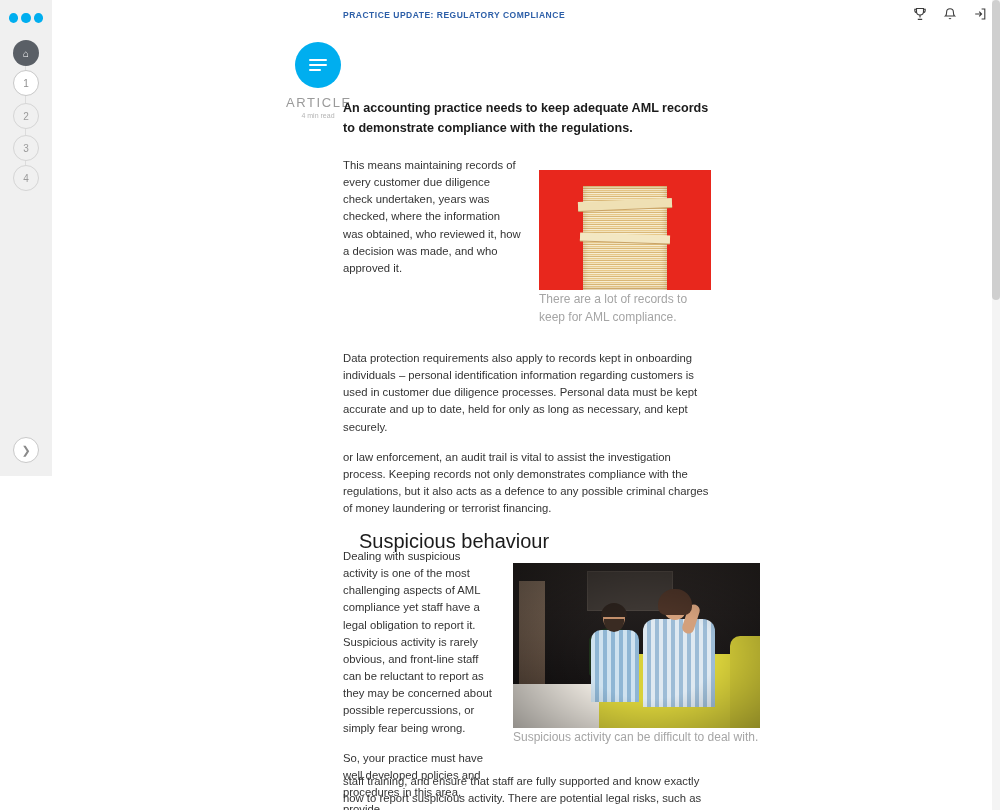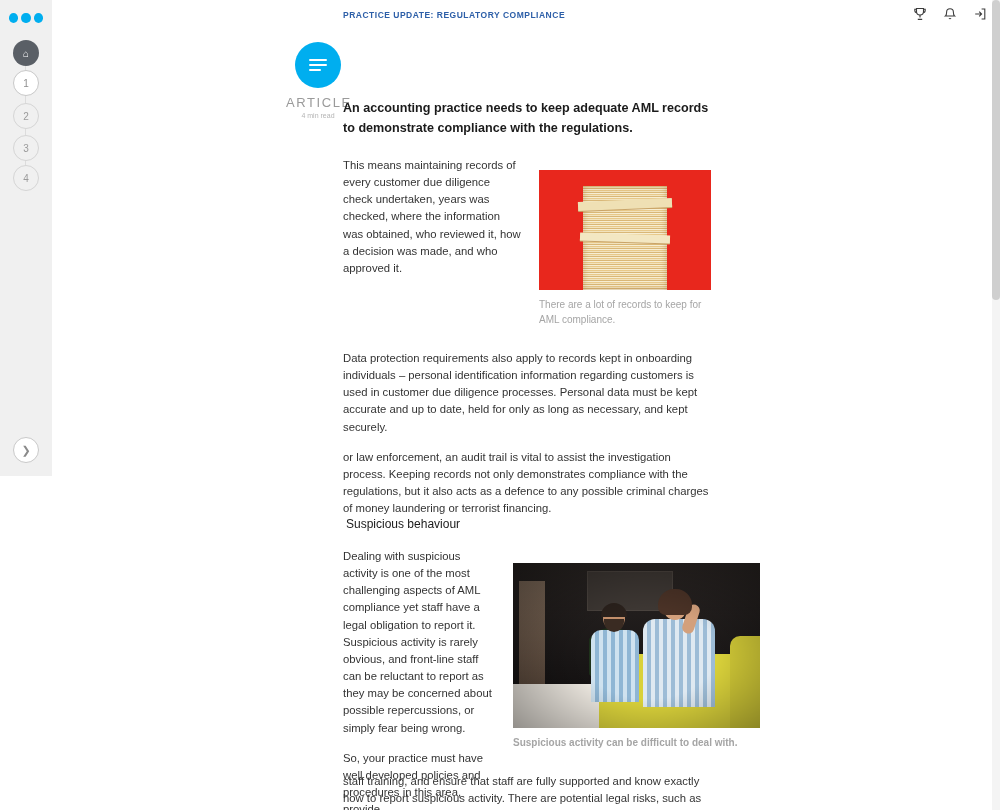--- a/index.html
+++ b/index.html
@@ -234,32 +234,31 @@
   #fig1-stack::after {
     content: "";
     position: absolute;
     left: -3px; top: 48px;
     width: 90px; height: 8px;
     background: #f3e7c2;
     transform: rotate(2deg);
     box-shadow: 0 1px 0 #c9a468;
   }
   .fig-caption {
-    margin-top: 7px;
-    font-size: 10px;
+    font-size: 12px;
     line-height: 1.5;
     color: #a5a5a5;
   }
 
   
   h2#sec-heading {
     position: absolute;
     left: 343px; top: 514px;
-    margin: 3px;
-    font-size: 12px;
+    margin: 16px;
+    font-size: 20px;
     font-weight: normal;
     color: #1b1b1b;
   }
 
   #body-block-2 {
     position: absolute;
     left: 343px; top: 548px;
     width: 152px;
   }
   #body-block-2 .para + .para { margin-top: 13px; }
@@ -488,21 +487,21 @@
     <p class="para">or law enforcement, an audit trail is vital to assist the investigation process. Keeping records not only demonstrates compliance with the regulations, but it also acts as a defence to any possible criminal charges of money laundering or terrorist financing.</p>
   </div>
 
   <h2 id="sec-heading">Suspicious behaviour</h2>
 
   <div id="body-block-2">
     <p class="para">Dealing with suspicious activity is one of the most challenging aspects of AML compliance yet staff have a legal obligation to report it. Suspicious activity is rarely obvious, and front-line staff can be reluctant to report as they may be concerned about possible repercussions, or simply fear being wrong.</p>
     <p class="para">So, your practice must have well developed policies and procedures in this area, provide</p>
   </div>
 
-  <figure id="figure-2" style="margin:0;font-weight:bold;">
+  <figure id="figure-2" style="margin:0;">
     <div class="fig-img">
       <div id="f2-wall"></div>
       <div id="f2-lightpanel"></div>
       <div id="f2-floorlamp"></div>
       <div id="f2-plant"></div>
       <div id="f2-table"></div>
       <div id="f2-sofa">
         <div id="f2-sofa-arm"></div>
       </div>
       <div id="f2-person-a">

